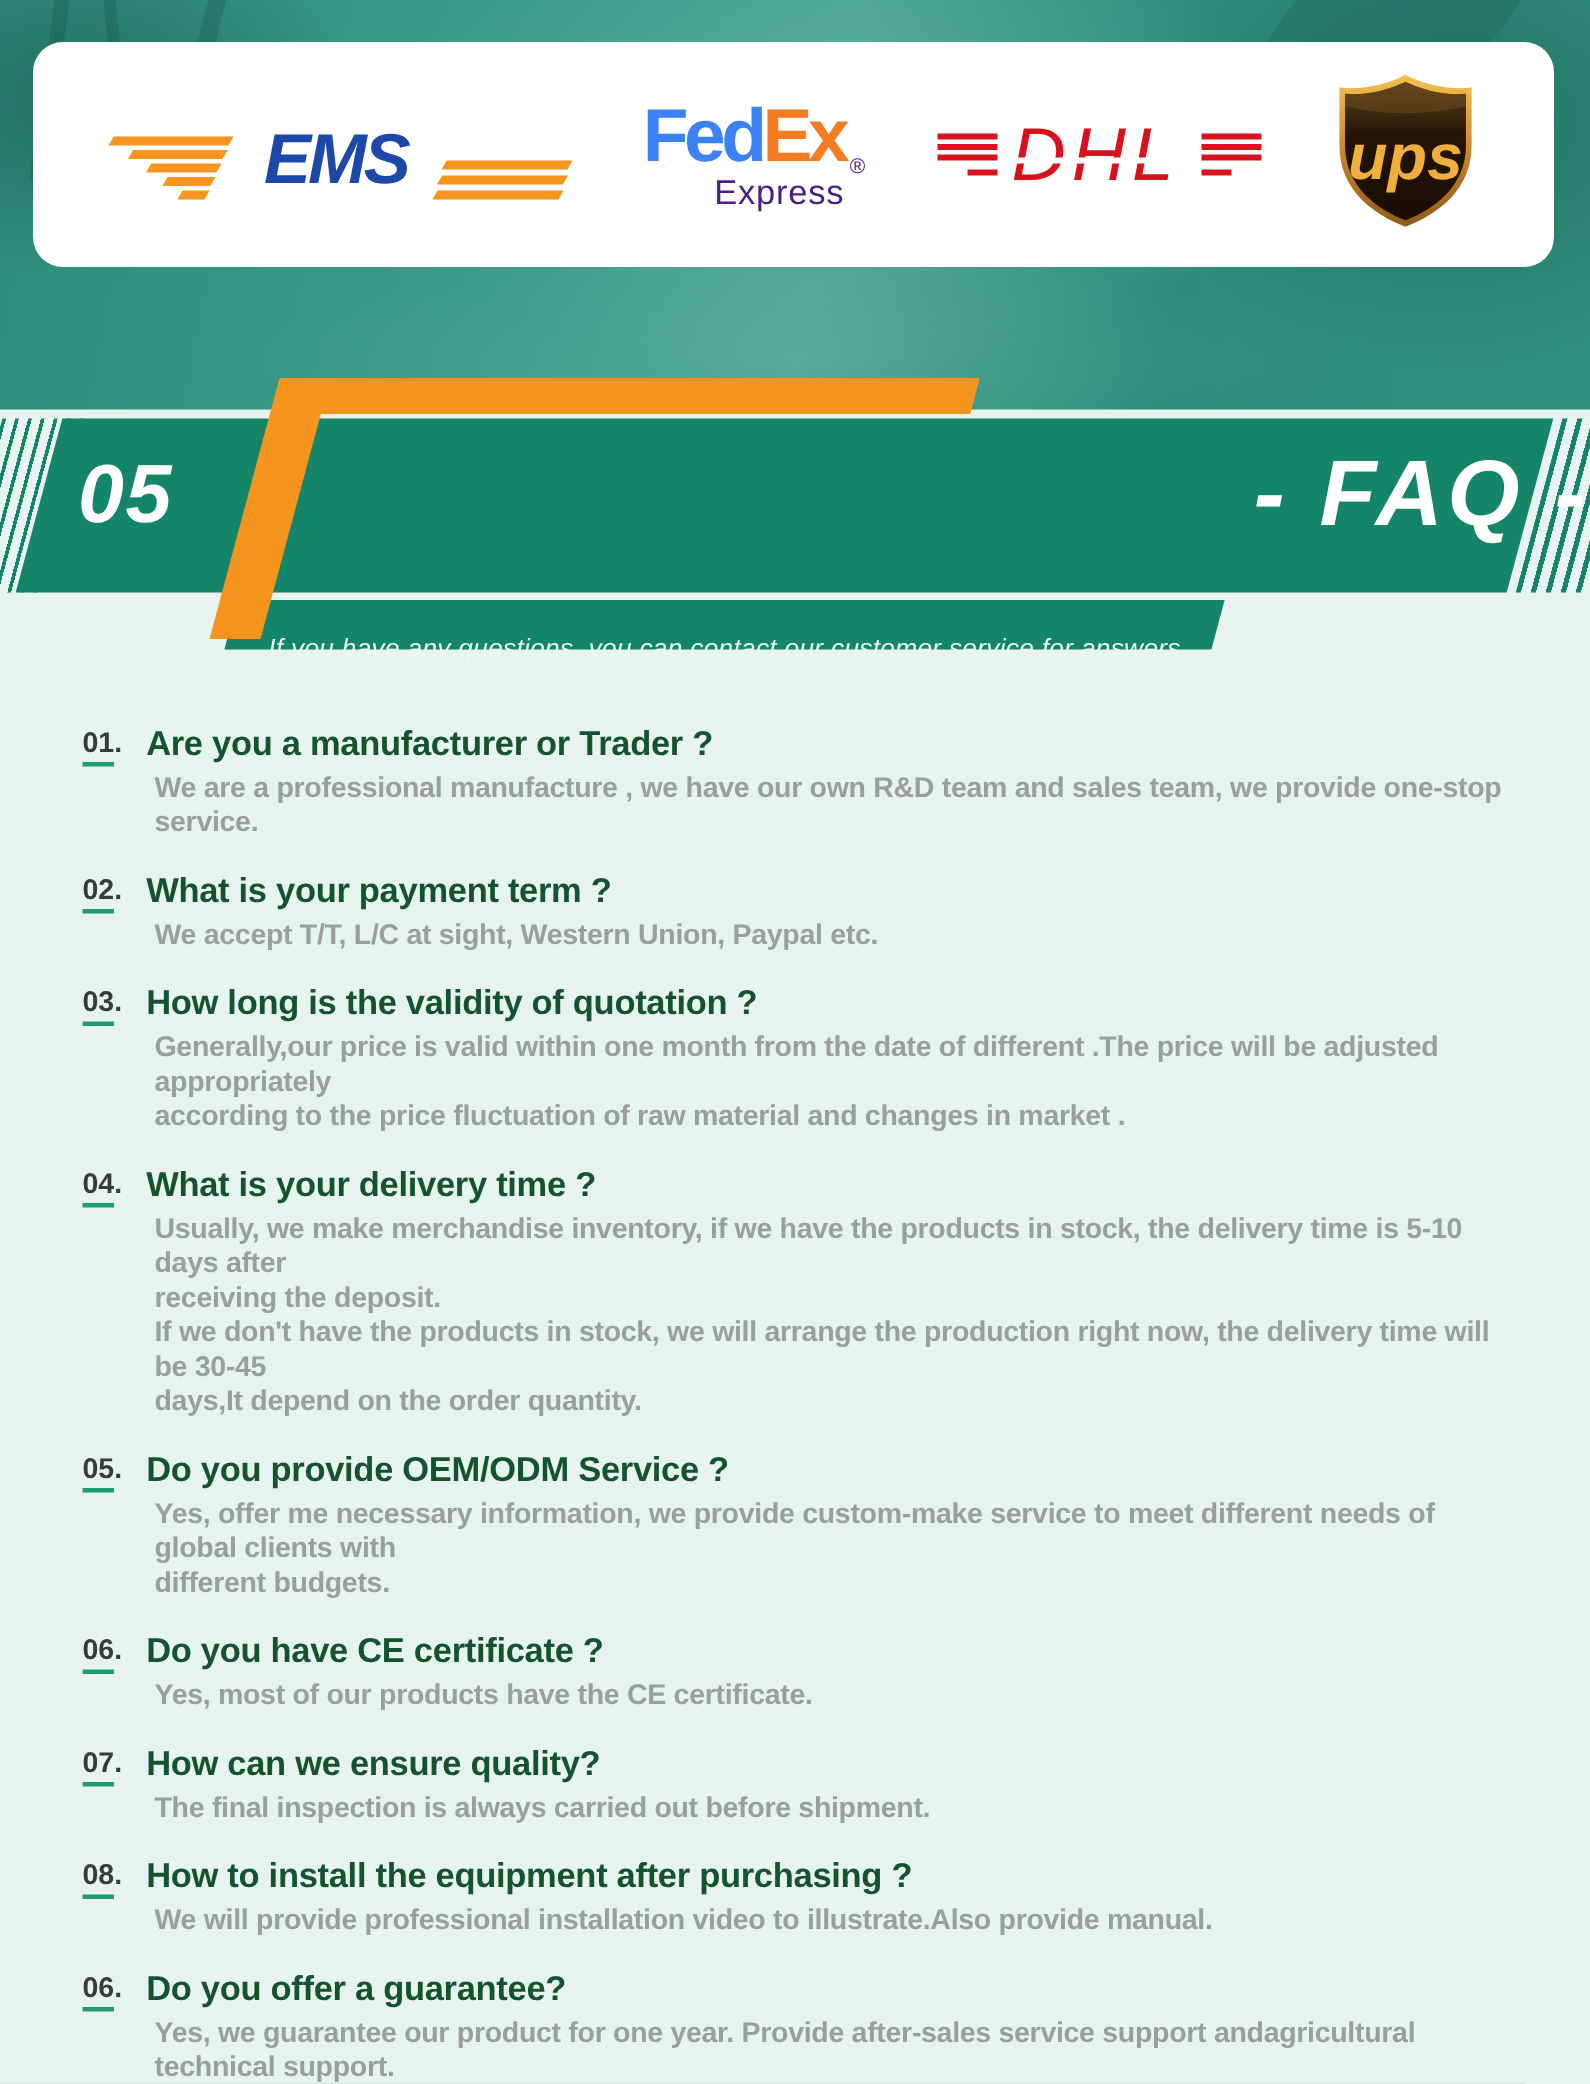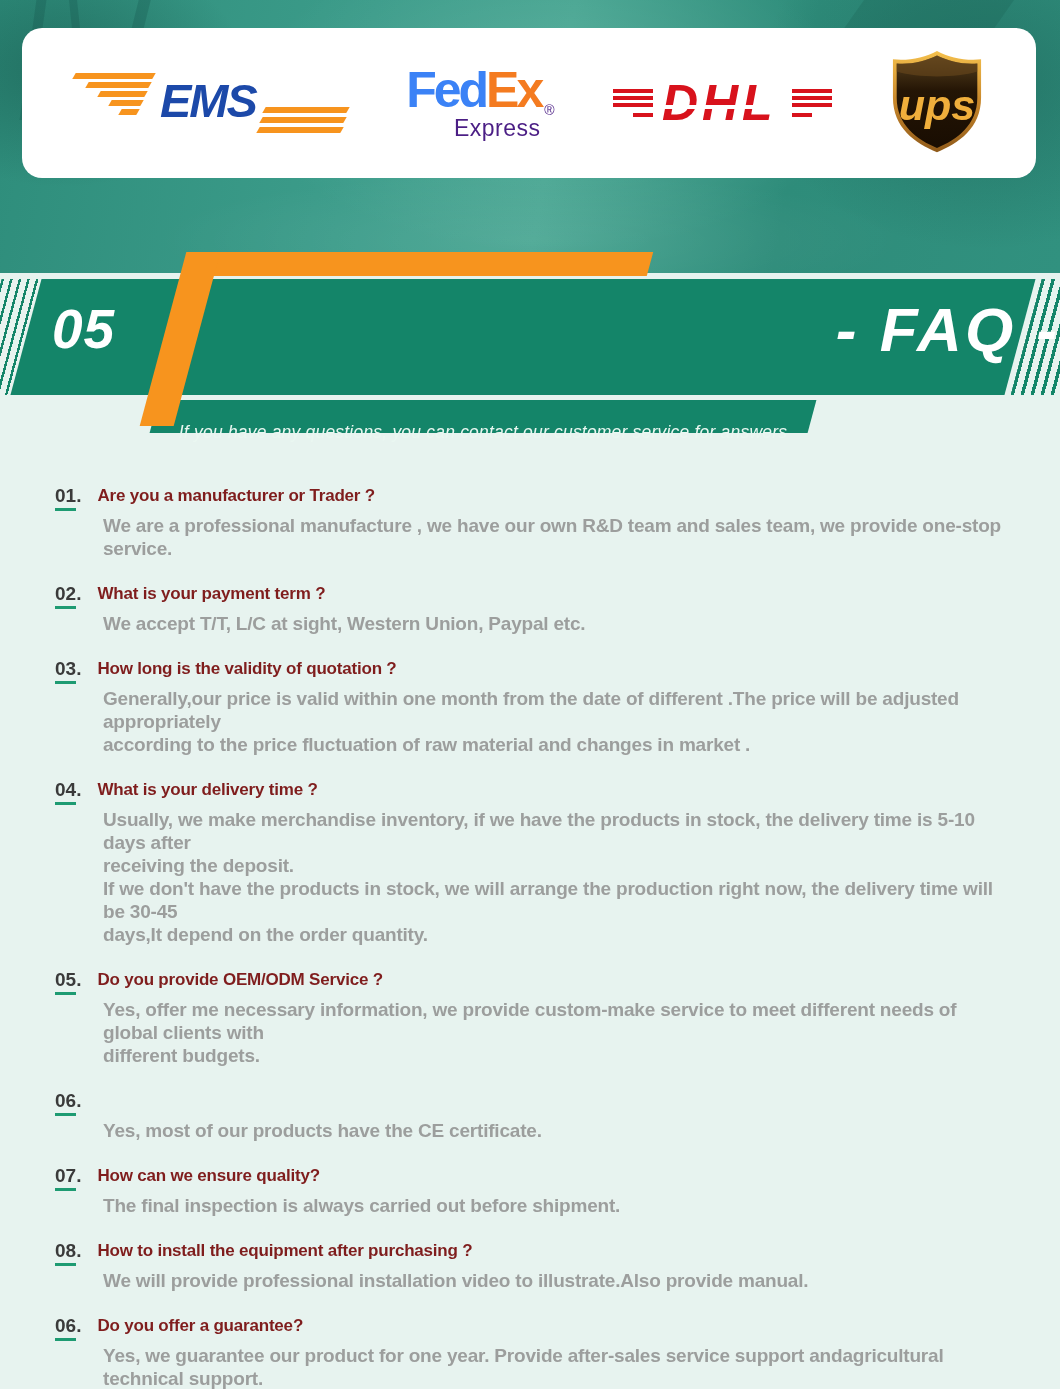--- a/index.html
+++ b/index.html
@@ -27,21 +27,21 @@
   .beam.b4 { right:60px; top:0; width:150px; height:40px; transform:skewX(-35deg); background:rgba(16,76,66,0.18); }
 
   
   .logo-card {
     position:absolute; left:22px; top:28px; width:1014px; height:150px;
     background:#ffffff; border-radius:20px; z-index:2;
     display:flex; align-items:center; justify-content:space-between;
     padding:0 52px;
   }
   
-  .ems { display:flex; align-items:flex-start; }
+  .ems { display:flex; align-items:flex-end;gap:16px; }
   .ems-wing { display:flex; flex-direction:column; align-items:flex-end; gap:3px; margin-right:6px; }
   .ems-wing i { display:block; height:6px; background:#F7941E; transform:skewX(-30deg); }
   .ems-wing i:nth-child(1){ width:80px; }
   .ems-wing i:nth-child(2){ width:63px; margin-right:4px; }
   .ems-wing i:nth-child(3){ width:47px; margin-right:8px; }
   .ems-wing i:nth-child(4){ width:32px; margin-right:12px; }
   .ems-wing i:nth-child(5){ width:18px; margin-right:16px; }
   .ems-text { font-size:47px; font-weight:900; font-style:italic; color:#1C49A9; letter-spacing:-2px; }
   .ems-right { display:flex; flex-direction:column; gap:4px; align-self:flex-start; margin-top:34px; margin-left:8px; }
   .ems-right i { display:block; height:6px; background:#F7941E; transform:skewX(-30deg); }
@@ -57,21 +57,21 @@
   .fedex-reg { font-size:14px; font-weight:400; color:#4B1E85; vertical-align:-8px; letter-spacing:0; margin-left:3px; }
   .fedex-express { color:#4B1E85; font-size:23px; letter-spacing:0.5px; margin-top:-2px; padding-right:14px; }
 
   
   .dhl { display:flex; align-items:center; gap:9px; }
   .dhl-lines { display:flex; flex-direction:column; gap:3.5px; }
   .dhl-lines i { display:block; height:3.5px; width:40px; background:#D8121C; }
   .dhl-lines .dash { width:20px; margin-top:3px; }
   .dhl-lines.left .dash { align-self:flex-end; }
   .dhl-lines.right .dash { align-self:flex-start; }
-  .dhl-text { position:relative; font-size:50px; font-weight:700; font-style:italic; color:#D8121C; letter-spacing:4px; line-height:1; padding-right:6px; }
+  .dhl-text { position:relative; font-size:50px; font-weight:400; font-style:italic; color:#D8121C; letter-spacing:4px; line-height:1; padding-right:6px; }
   .dhl-text::after { content:""; position:absolute; left:-2px; right:0; top:54%; height:3.5px; background:#ffffff; }
 
   
   .hatch-left {
     position:absolute; left:-14px; top:279px; width:58px; height:116px;
     transform:skewX(-15deg); z-index:1;
     background:repeating-linear-gradient(90deg,#148569 0 2.5px,transparent 2.5px 8.6px);
   }
   .band {
     position:absolute; left:26px; top:279px; width:994px; height:116px;
@@ -107,21 +107,21 @@
     line-height:33px; text-align:center; color:#EAF7F1;
     font-size:17.5px; font-style:italic; letter-spacing:0.2px;margin-top:16px;
   }
 
   
   .faq { position:absolute; left:55px; top:484px; width:960px; z-index:2; }
   .item { margin-bottom:22px; }
   .qrow { display:flex; align-items:center; margin-bottom:7px; }
   .num { font-size:19px; font-weight:800; color:#3A3A3A; line-height:23px; white-space:nowrap; }
   .digits { border-bottom:3px solid #1E9B72; padding-bottom:2px; }
-  .q { font-size:17px; font-weight:700; color:#7f1d1d; line-height:23px; margin-left:16px; letter-spacing:-0.2px; }
+  .q { font-size:23px; font-weight:700; color:#14532d; line-height:23px; margin-left:16px; letter-spacing:-0.2px; }
   .a { margin-left:48px; font-size:19px; color:#9C9E9D; line-height:23px; white-space:pre-line; letter-spacing:-0.2px;font-weight:bold; }
 </style>
 </head>
 <body>
 
 <div class="page">
 
   <div class="photo">
     <div class="beam b1"></div>
     <div class="beam b2"></div>
@@ -243,20 +243,21 @@
         <span class="num"><span class="digits">05</span><span>.</span></span>
         <span class="q">Do you provide OEM/ODM Service ?</span>
       </div>
       <div class="a">Yes, offer me necessary information, we provide custom-make service to meet different needs of global clients with
 different budgets.</div>
     </div>
 
     <div class="item">
       <div class="qrow">
         <span class="num"><span class="digits">06</span><span>.</span></span>
+        <span class="q">Do you have CE certificate ?</span>
       </div>
       <div class="a">Yes, most of our products have the CE certificate.</div>
     </div>
 
     <div class="item">
       <div class="qrow">
         <span class="num"><span class="digits">07</span><span>.</span></span>
         <span class="q">How can we ensure quality?</span>
       </div>
       <div class="a">The final inspection is always carried out before shipment.</div>

